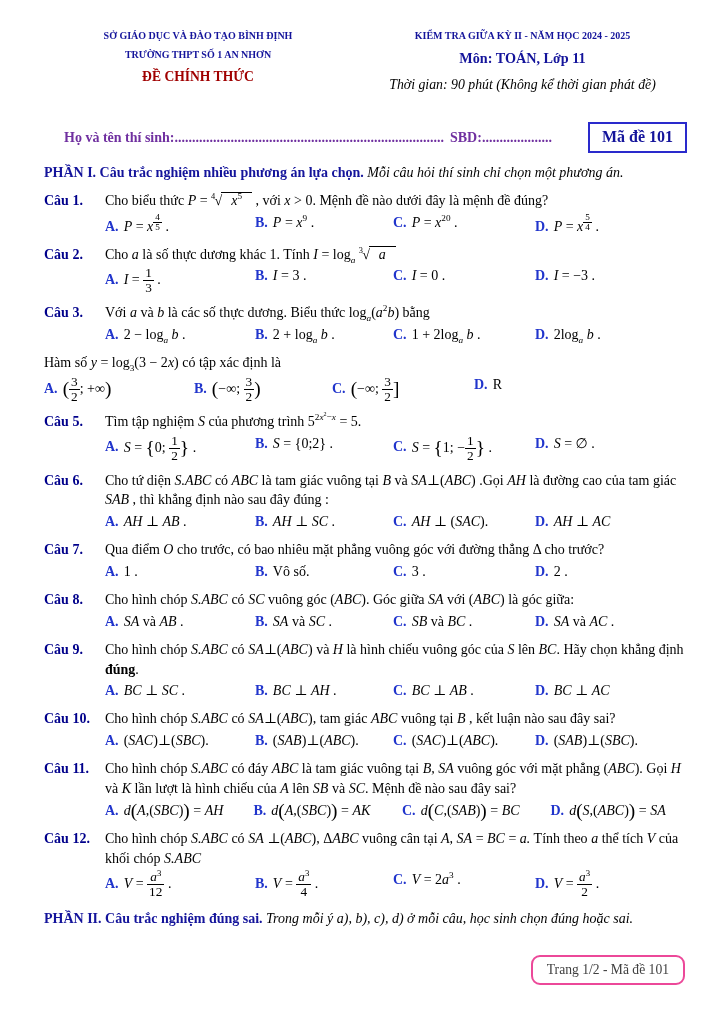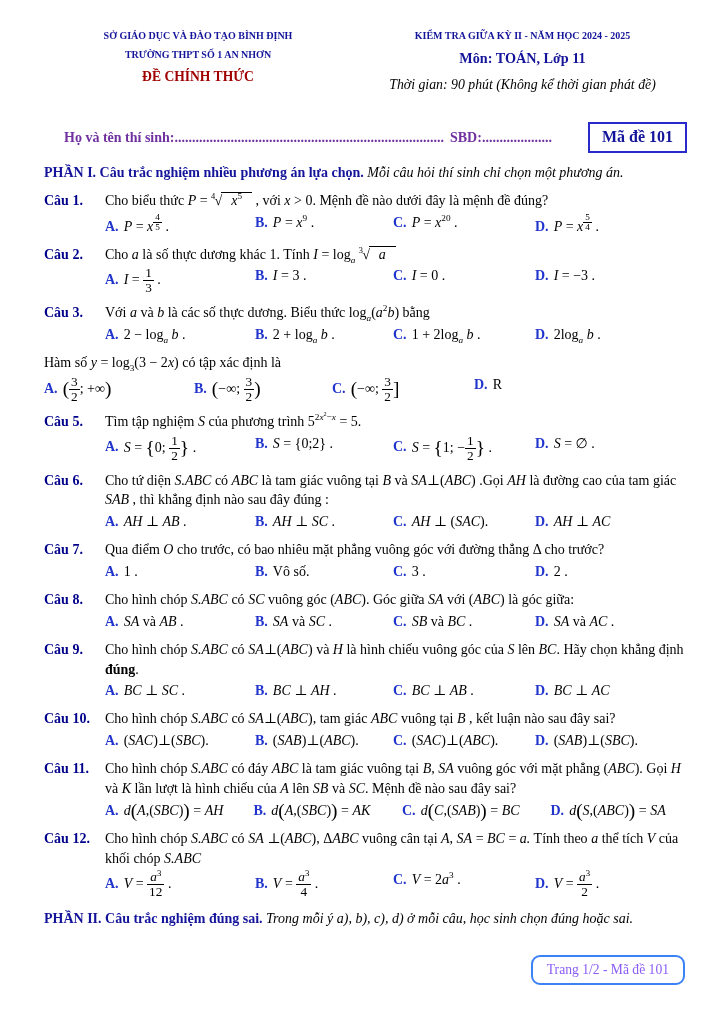--- a/index.html
+++ b/index.html
@@ -53,21 +53,21 @@
   sub.msub{font-size:0.66em;line-height:0;vertical-align:sub;}
   .mroot{display:inline-block;white-space:nowrap;}
   .midx{font-size:0.6em;vertical-align:0.7em;margin-right:-0.1em;line-height:0;}
   .msqrt{margin-right:-1px;}
   .mrad{border-top:1px solid #000;padding:0 10px;}
   .mbig{font-size:1.38em;line-height:0;vertical-align:-0.1em;font-weight:normal;}
 
   
   .footer-row{display:flex;justify-content:flex-end;margin-top:26px;padding-right:2px;}
   .footer-box{
-    border:2px solid #3b82f6;border-radius:9px;color:#8b5cf6;
+    border:2px solid #ec4899;border-radius:9px;color:#404040;
     padding:3px 14px;font-size:13.6px;
   }
 </style>
 </head>
 <body>
 
 <div class="page">
 
   <div class="hdr">
     <div class="hdr-left">

